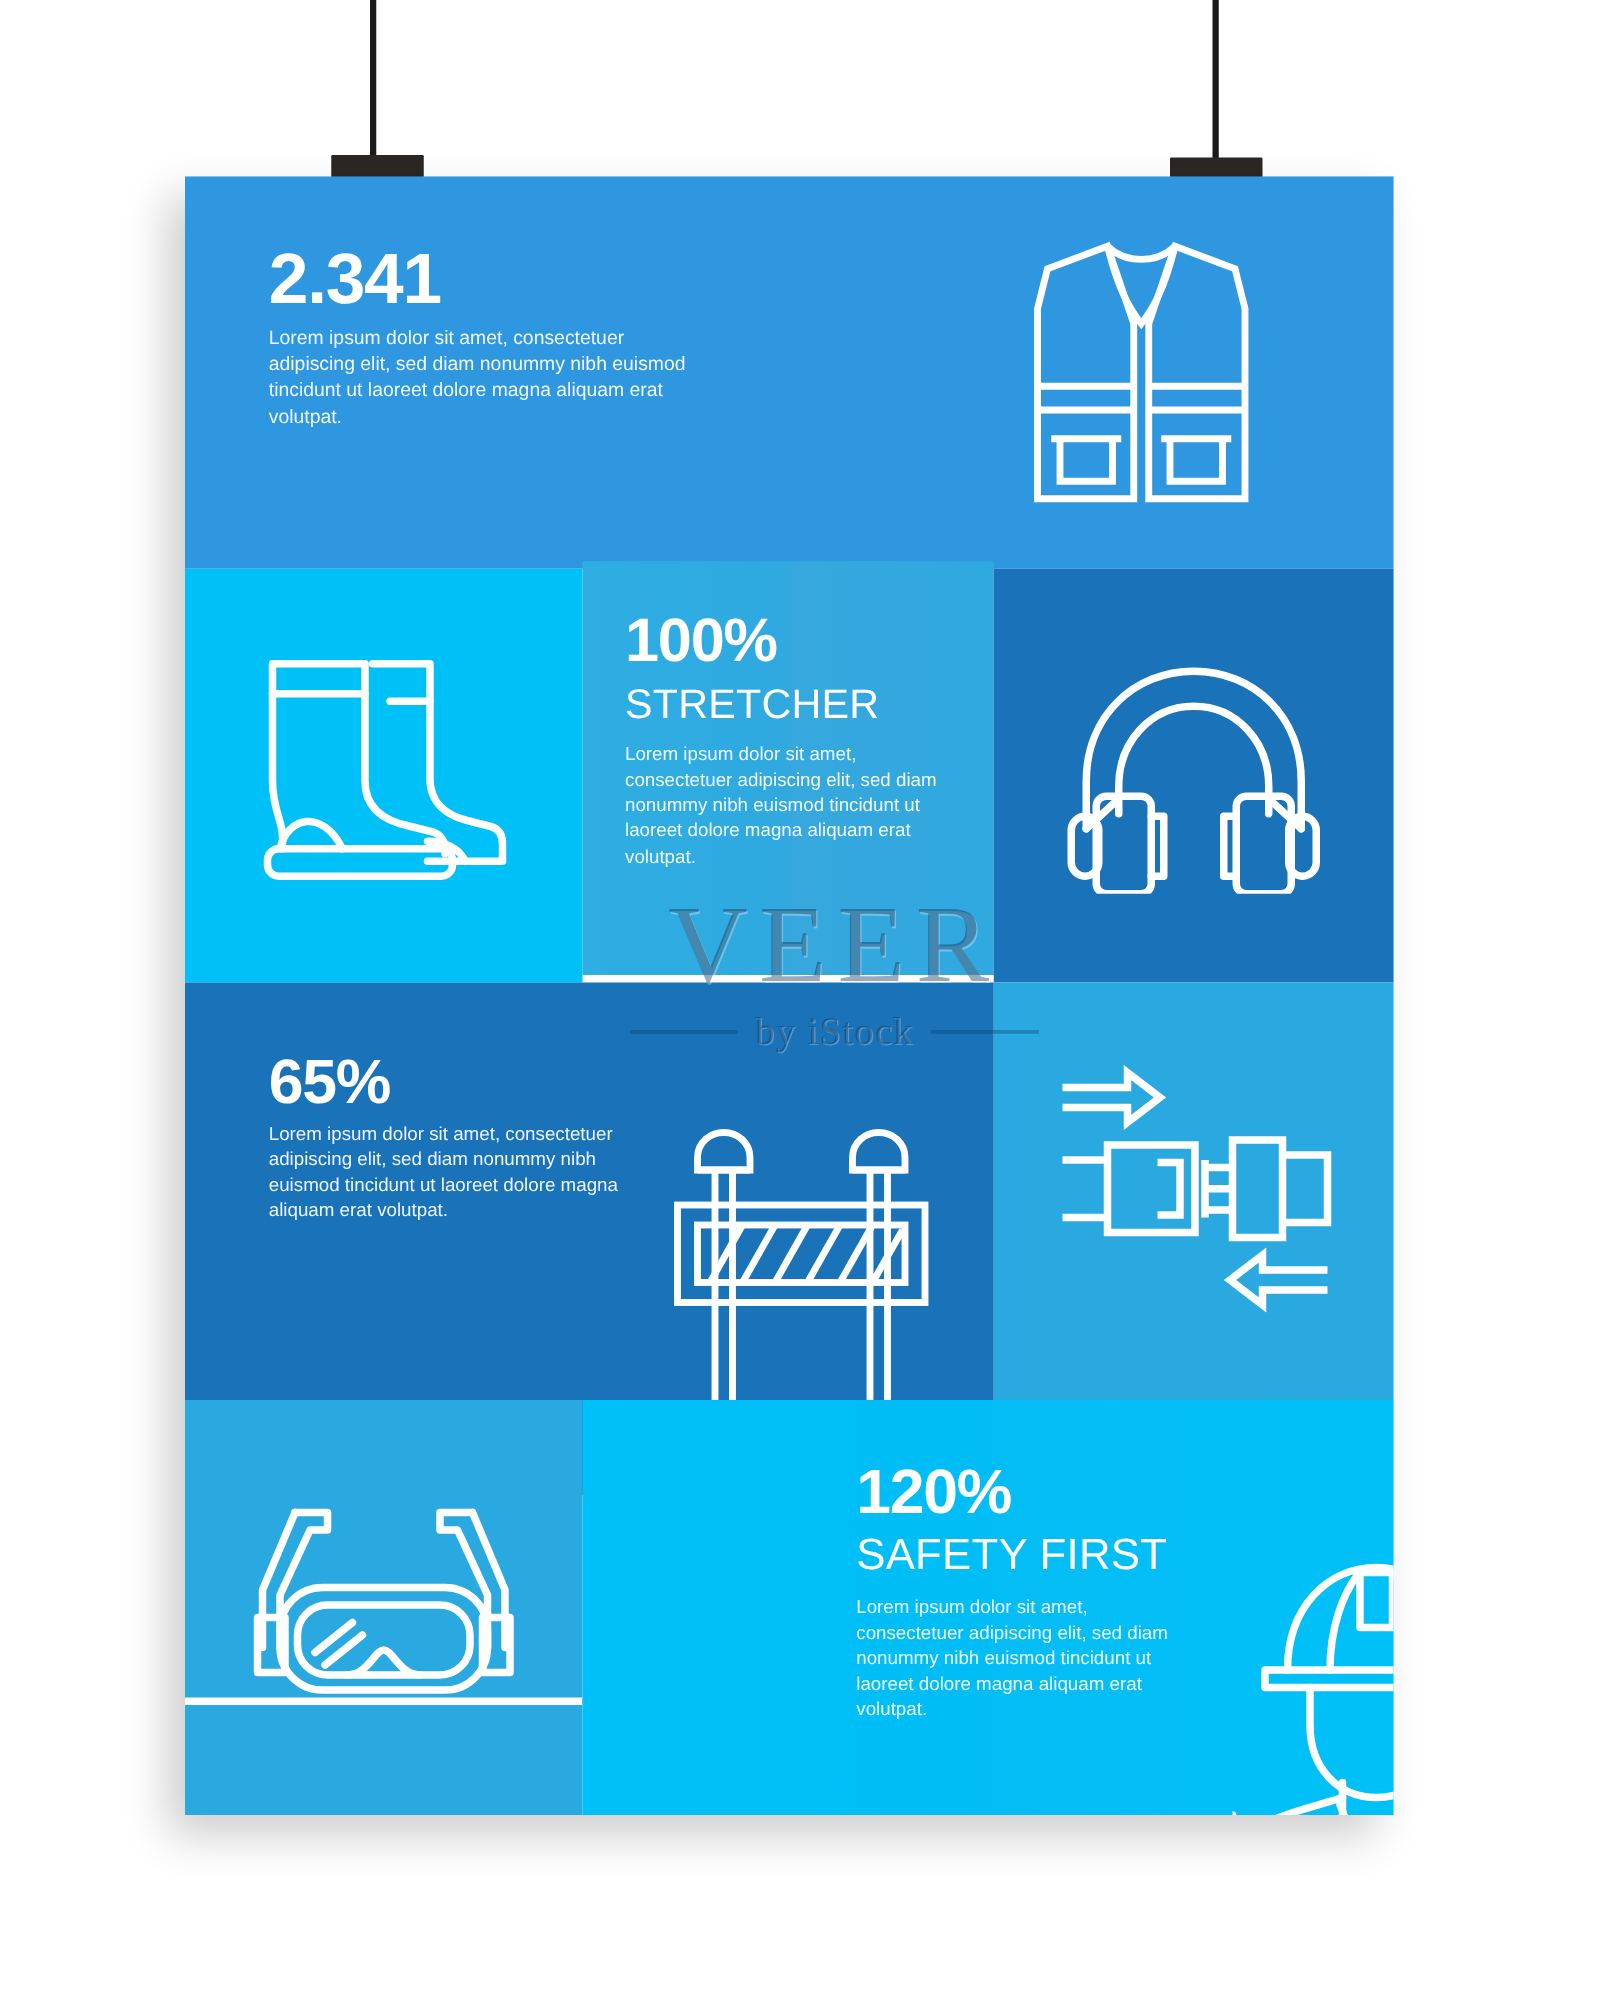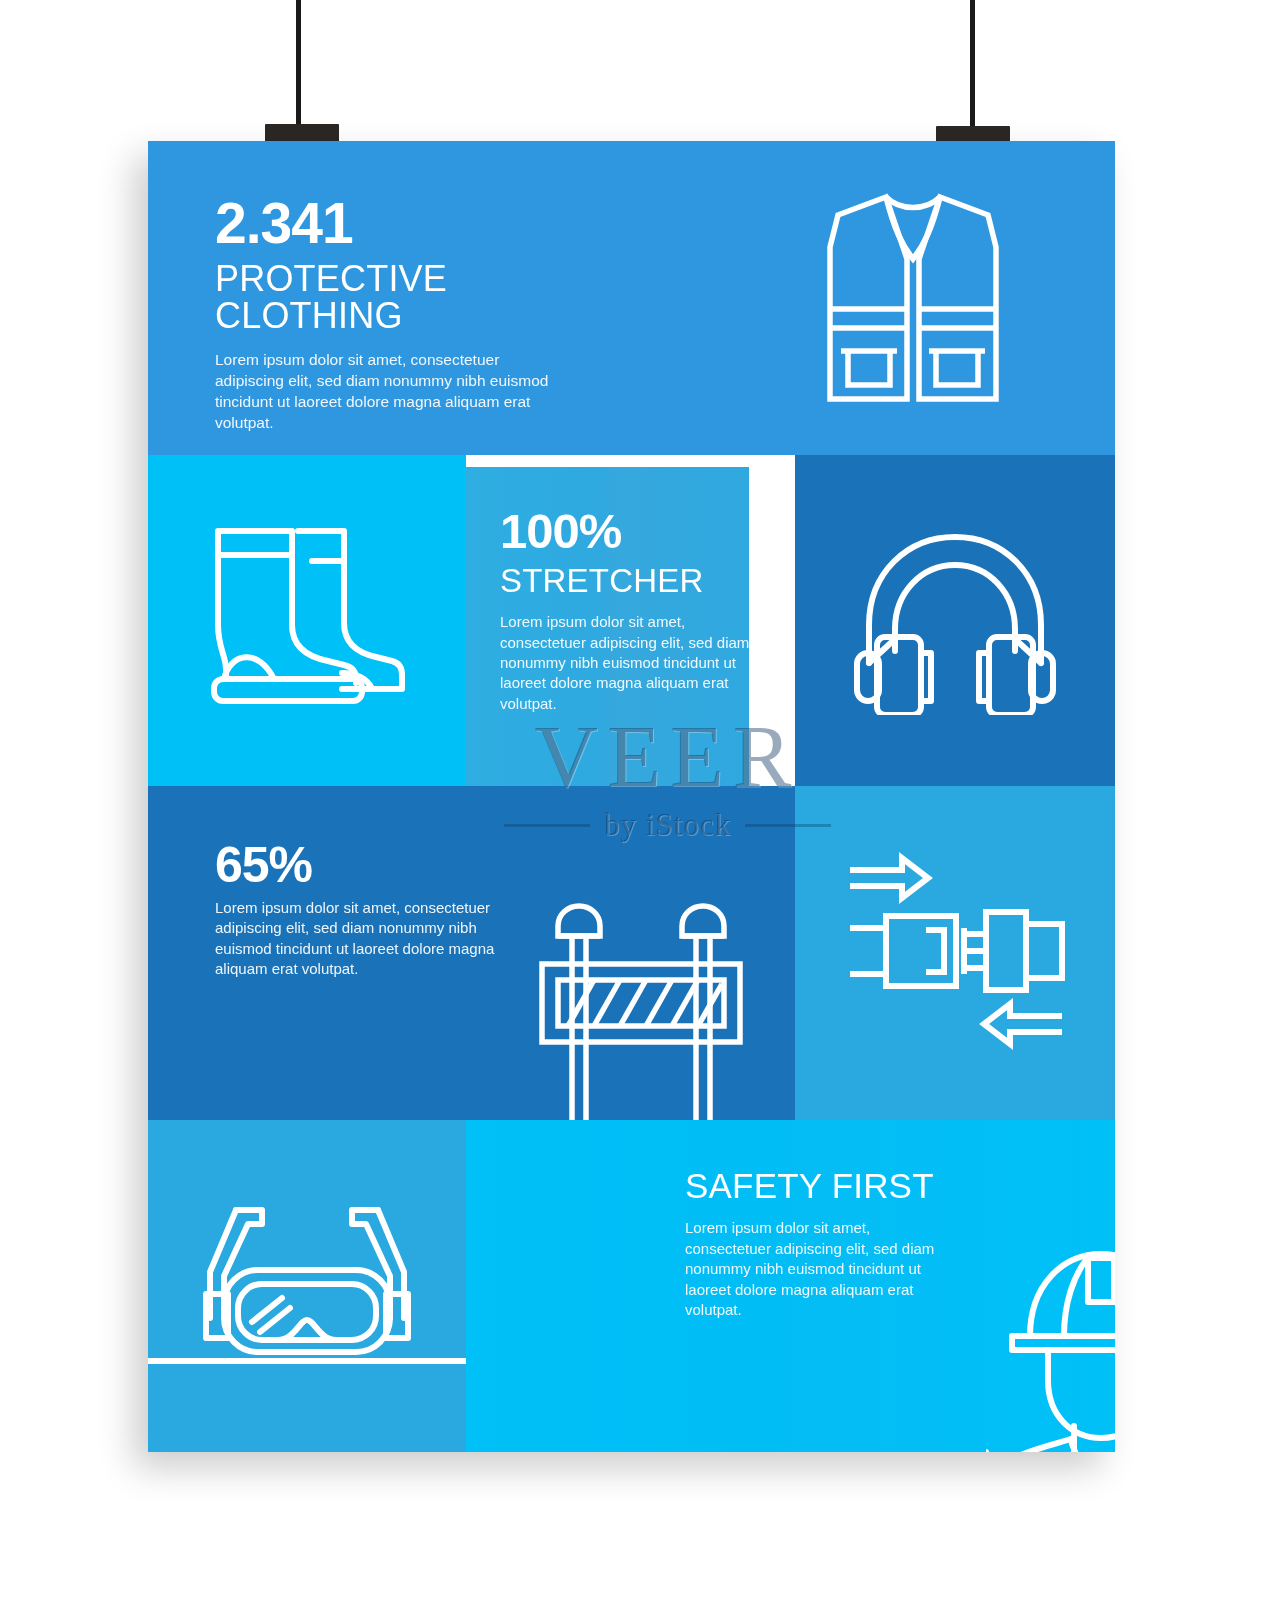--- a/index.html
+++ b/index.html
@@ -97,21 +97,21 @@
   #icon-vest { position: absolute; left: 660px; top: 48px; }
 
   
   #panel-boots {
     left: 0; top: 314px; width: 318px; height: 331px;
     background: #00c0f8;
   }
   #icon-boots { position: absolute; left: 48px; top: 58px; }
 
   #panel-stretcher {
-    left: 318px; top: 326px; width: 283px; height: 331px;
+    left: 318px; top: 308px; width: 329px; height: 331px;
     background: linear-gradient(90deg,#2eaee2 0%, #2fa9e0 48%, #36a8dd 52%, #2fa8e0 100%);
   }
   #panel-stretcher .stat { position: absolute; left: 34px; top: 40px; width: 270px; }
   #panel-stretcher .num   { font-size: 49px; }
   #panel-stretcher .title { font-size: 33px; }
   #panel-stretcher .body  { font-size: 15px; width: 258px; }
 
   #panel-earmuffs {
     left: 647px; top: 314px; width: 320px; height: 331px;
     background: #1a72b8;
@@ -209,21 +209,20 @@
   <div class="string"></div>
   <div class="clip-body"></div>
   <div class="clip-bar"></div>
 </div>
 
 <div id="poster">
 
   <div class="panel" id="panel-protective-clothing">
     <div class="stat">
       <div class="num">2.341</div>
-      <div class="title">PROTECTIVE CLOTHING</div>
       <p class="body">Lorem ipsum dolor sit amet, consectetuer adipiscing elit, sed diam nonummy nibh euismod tincidunt ut laoreet dolore magna aliquam erat volutpat.</p>
     </div>
 
     <div id="icon-vest">
       <svg width="210" height="218" viewBox="0 0 210 218" fill="none" stroke="#ffffff" stroke-width="5.5" stroke-linejoin="miter">
 
         <path d="M78 8 L30 26 L22 58 L22 210 L99 210 L99 70 Z"></path>
 
         <path d="M132 8 L180 26 L188 58 L188 210 L111 210 L111 70 Z"></path>
 
@@ -377,20 +376,21 @@
 
         <path d="M62 120 L92 96"></path>
         <path d="M70 130 L100 106"></path>
       </svg>
     </div>
     <div id="goggles-baseline"></div>
   </div>
 
   <div class="panel" id="panel-safety-first">
     <div class="stat">
+      <div class="num">120%</div>
       <div class="title">SAFETY FIRST</div>
       <p class="body">Lorem ipsum dolor sit amet, consectetuer adipiscing elit, sed diam nonummy nibh euismod tincidunt ut laoreet dolore magna aliquam erat volutpat.</p>
     </div>
 
     <div id="icon-worker">
       <svg width="230" height="212" viewBox="0 0 230 212" fill="none" stroke="#ffffff" stroke-width="6" stroke-linejoin="round" stroke-linecap="round">
 
         <path d="M44 96 C 44 46 76 14 115 14 C 154 14 186 46 186 96"></path>
 
         <path d="M78 96 C 78 62 88 36 100 20"></path>

